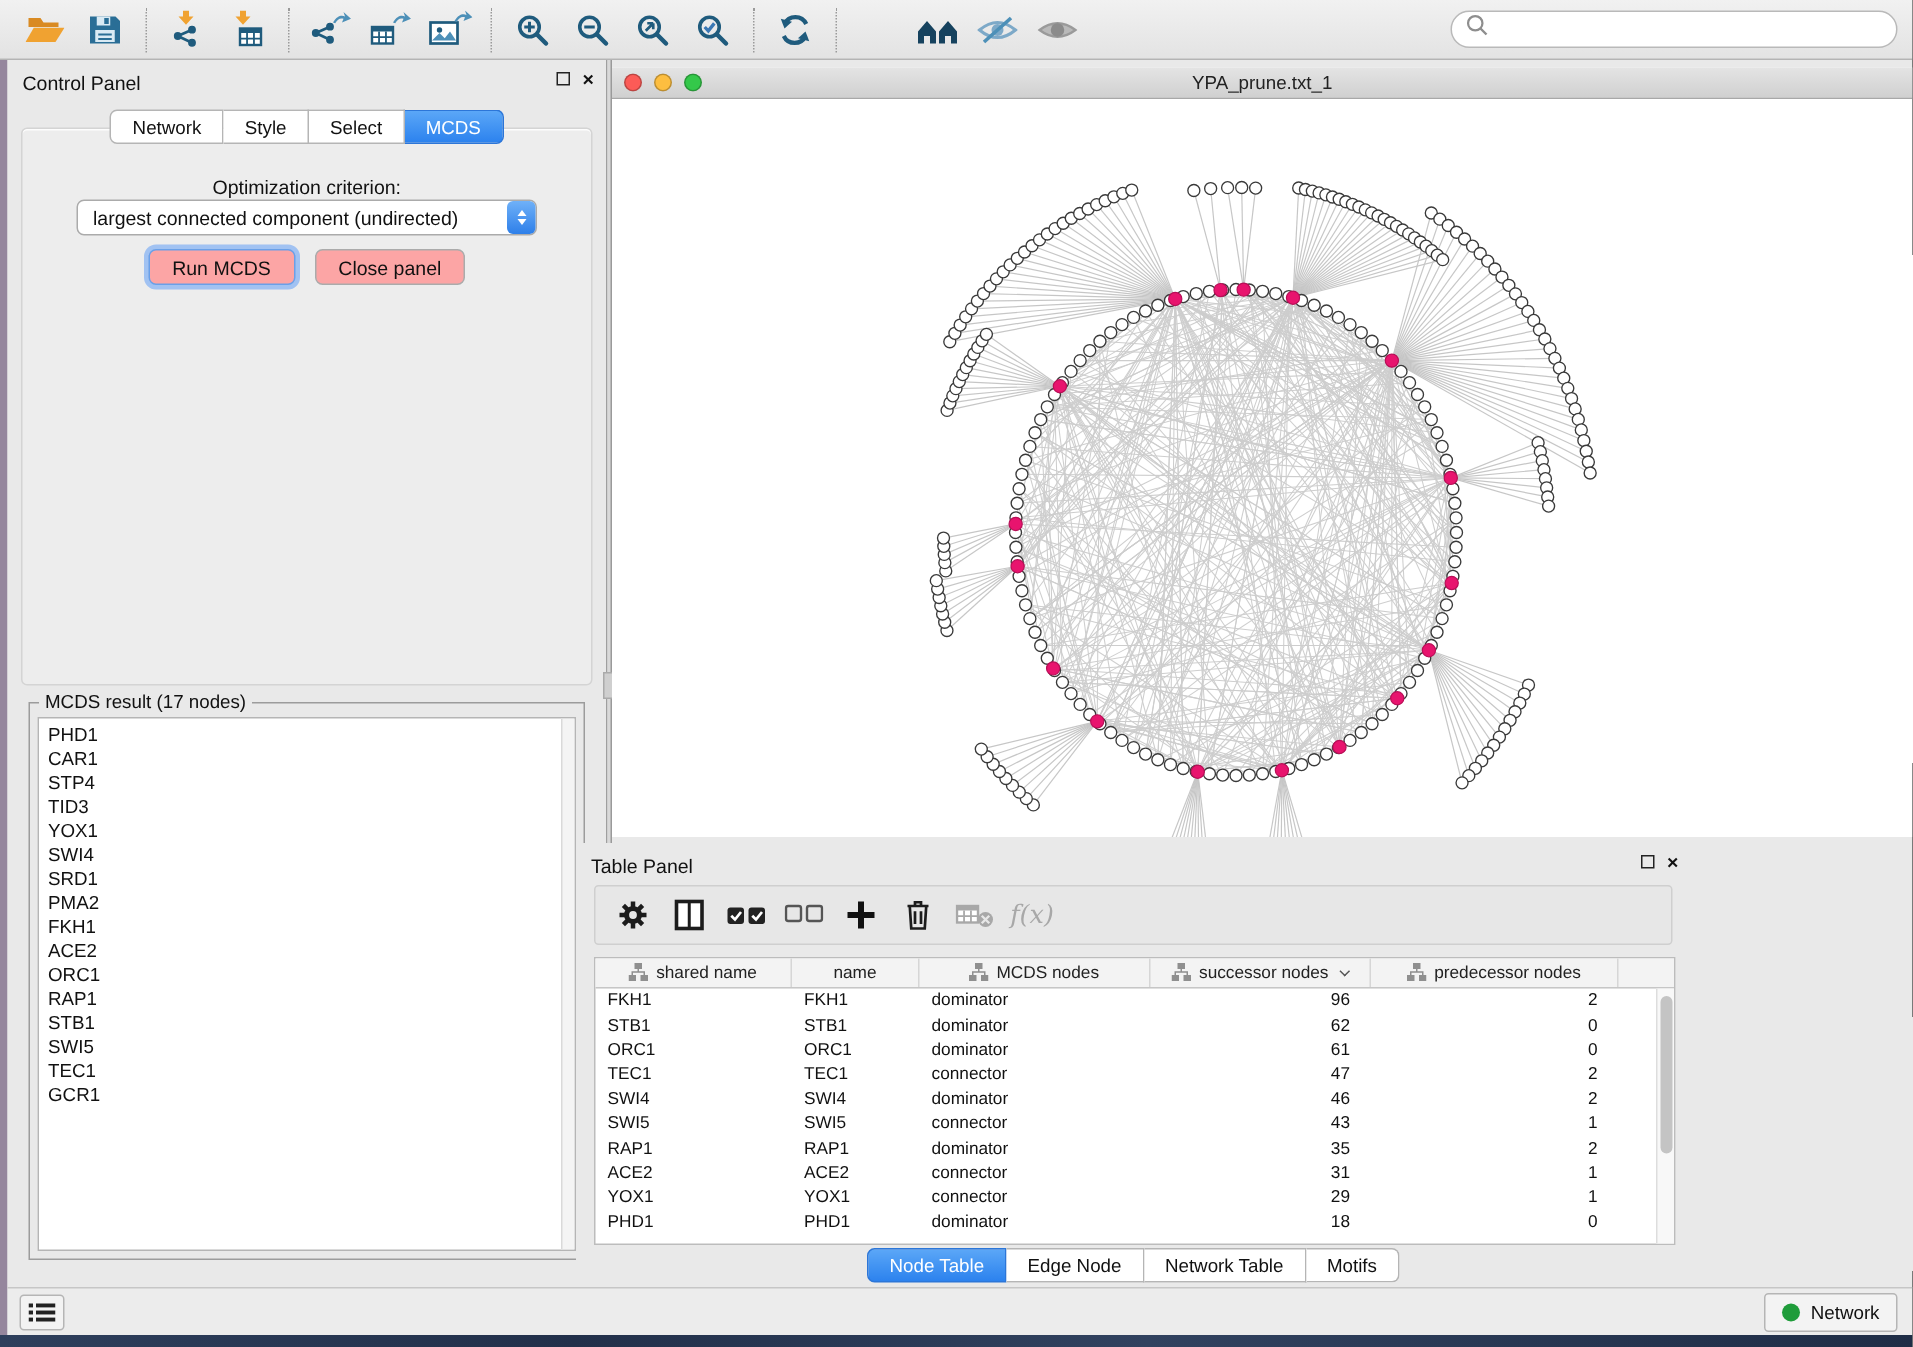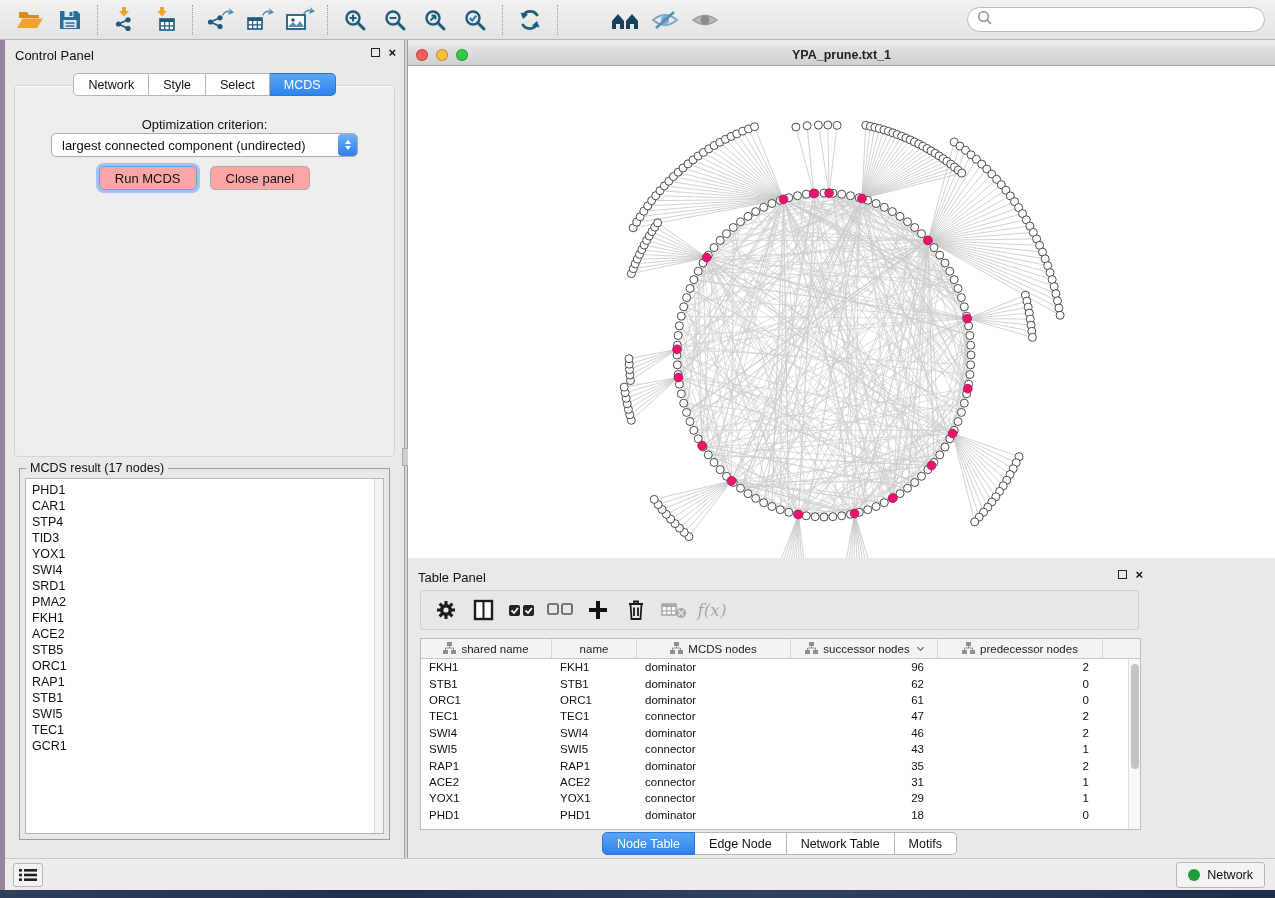--- a/index.html
+++ b/index.html
@@ -61,24 +61,24 @@
   .vsplit{position:absolute;left:405px;top:40px;width:3px;height:818px;background:#d9d9d9;
        border-right:1px solid #9a9a9a;}
   .vsplit .grip{position:absolute;left:-3px;top:408px;width:8px;height:18px;background:#cfcfcf;
        border:1px solid #aaa;}
   
   .netwin{position:absolute;left:408px;top:45px;width:867px;height:513px;background:#fff;}
   .net-titlebar{position:absolute;left:0;top:0;width:100%;height:21px;
        background:linear-gradient(#e4e4e4,#d0d0d0);border-bottom:1px solid #a8a8a8;
        display:flex;align-items:center;}
   .tl{width:12px;height:12px;border-radius:50%;margin-left:8px;flex:0 0 auto;}
-  .net-title{position:absolute;width:100%;text-align:center;font-size:12.5px;color:#222;font-weight:bold;}
+  .net-title{position:absolute;width:100%;text-align:center;font-size:12.5px;color:#222;}
   .netsvg{position:absolute;left:0;top:21px;}
   
-  .tpanel{position:absolute;left:408px;top:562px;width:743px;height:296px;background:#e9e9e9;}
+  .tpanel{position:absolute;left:384px;top:562px;width:743px;height:296px;background:#e9e9e9;}
   .tp-toolbar{position:absolute;left:12px;right:12px;top:28px;height:40px;background:#e7e7e7;
        border:1px solid #cfcfcf;border-radius:3px;display:flex;align-items:center;padding:15px 6px;}
   .tp-ico{width:38px;height:30px;display:flex;align-items:center;justify-content:center;}
   .fx-label{font-family:"DejaVu Serif",serif;font-style:italic;font-size:17px;color:#a8a8a8;}
   .ttable{position:absolute;left:12px;right:10px;top:76px;height:192px;background:#fff;
        border:1px solid #bcbcbc;}
   .thead{display:grid;grid-template-columns:131px 85px 154px 147px 165px 1fr;height:20px;
        background:#f3f3f3;border-bottom:1px solid #c6c6c6;}
   .th{display:flex;align-items:center;justify-content:center;font-size:11.5px;color:#222;
        border-right:1px solid #d6d6d6;gap:5px;overflow:hidden;}
@@ -286,21 +286,20 @@
             <div class="glist-item">PHD1</div>
             <div class="glist-item">CAR1</div>
             <div class="glist-item">STP4</div>
             <div class="glist-item">TID3</div>
             <div class="glist-item">YOX1</div>
             <div class="glist-item">SWI4</div>
             <div class="glist-item">SRD1</div>
             <div class="glist-item">PMA2</div>
             <div class="glist-item">FKH1</div>
             <div class="glist-item">ACE2</div>
-            <div class="glist-item">STB5</div>
             <div class="glist-item">ORC1</div>
             <div class="glist-item">RAP1</div>
             <div class="glist-item">STB1</div>
             <div class="glist-item">SWI5</div>
             <div class="glist-item">TEC1</div>
             <div class="glist-item">GCR1</div>
           </div>
         <div class="glist-track"></div>
       </div>
     </div>

